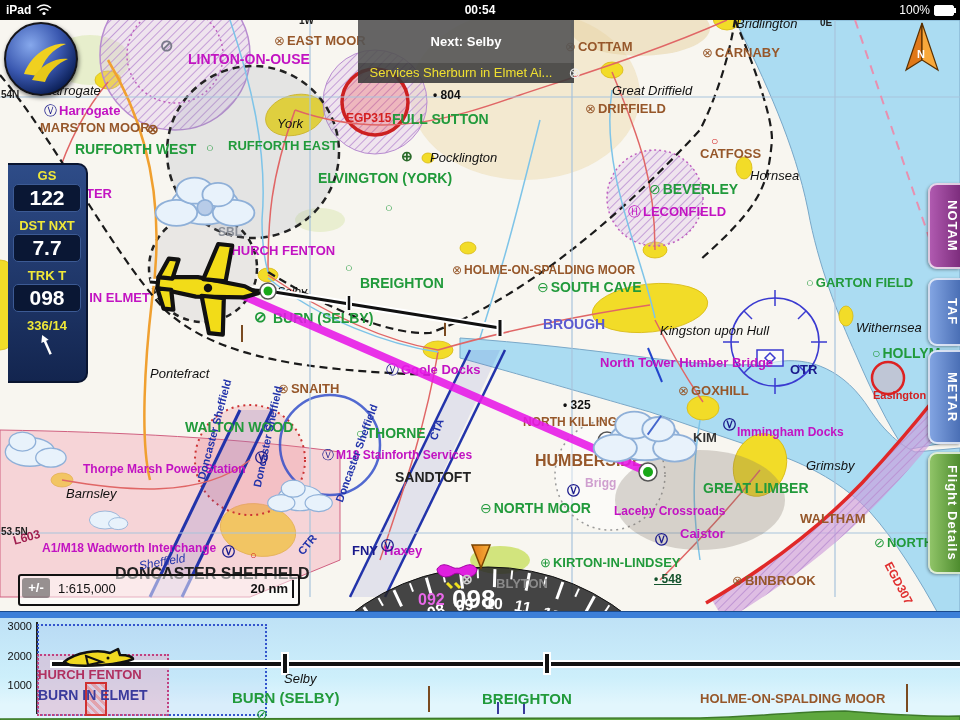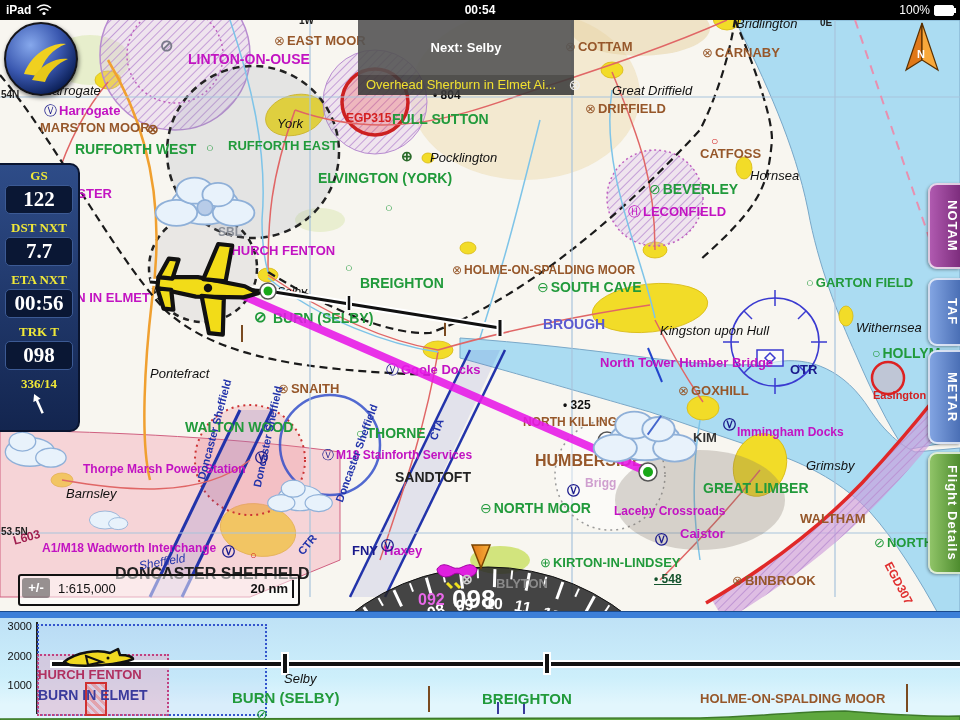--- a/index.html
+++ b/index.html
@@ -16,31 +16,31 @@
   .wifiicon{position:absolute;left:36px;top:4px;}
   
   #map-base,#overlay{position:absolute;left:0;top:20px;width:960px;height:597px;}
   #map-base{z-index:1;} #overlay{z-index:3;pointer-events:none;}
   #map-labels{position:absolute;left:0;top:0;width:960px;height:617px;z-index:2;pointer-events:none;}
   #arc-layer{position:absolute;left:0;top:0;width:960px;height:617px;z-index:4;pointer-events:none;}
   .mlab{position:absolute;white-space:nowrap;font-weight:bold;line-height:1;transform-origin:0 0;}
   .mlab .msym{margin-right:2px;font-weight:normal;}
   
   #notice{position:absolute;left:358px;top:20px;width:216px;z-index:42;text-align:center;}
-  #notice .t1{background:rgba(84,84,84,.9);color:#fff;font-weight:bold;font-size:13px;padding:20px 0;}
+  #notice .t1{background:rgba(84,84,84,.9);color:#fff;font-weight:bold;font-size:13px;padding:14px 0;}
   #notice .t2{background:rgba(58,58,58,.88);color:#f0e030;font-size:13px;padding:2px 14px 3px 4px;position:relative;white-space:nowrap;}
   #notice .x{position:absolute;right:-7px;top:1px;color:#eee;font-size:15px;cursor:pointer;}
   
   #logo{position:absolute;left:4px;top:22px;width:70px;height:70px;border-radius:50%;z-index:43;
     background:radial-gradient(circle at 35% 30%,#86a8ec,#3a58b0 45%,#0c2058 78%);
     border:2px solid #15151a;box-shadow:1px 2px 4px rgba(0,0,0,.5);}
   
-  #inst{position:absolute;left:0;top:163px;width:78px;z-index:41;
+  #inst{position:absolute;left:8px;top:163px;width:78px;z-index:41;
     background:linear-gradient(180deg,#2e4c88,#13254f);
-    border:2px solid #0a1530;border-left:none;border-radius:0 10px 10px 0;padding-bottom:6px;font-family:Liberation Serif, serif;}
+    border:2px solid #0a1530;border-left:none;border-radius:0 10px 10px 0;padding-bottom:16px;}
   .cell{position:relative;padding-top:3px;}
   .cell .lb{color:#f0e838;font-size:13px;font-weight:bold;text-align:center;}
   .cell .vl{color:#fff;font-size:21px;font-weight:bold;text-align:center;background:#0a1734;
     border:1px solid #3c5a94;border-radius:5px;margin:1px 5px 3px;padding:1px 0;}
   .cell .flag{position:absolute;left:2px;top:4px;width:0;height:0;
     border-top:11px solid #2ecc40;border-right:11px solid transparent;}
   
   .tab{position:absolute;right:0;z-index:41;width:30px;color:#fff;font-size:13px;font-weight:bold;
     writing-mode:vertical-rl;text-align:center;letter-spacing:1px;
     border:2px solid rgba(255,255,255,.75);border-right:none;border-radius:9px 0 0 9px;
@@ -418,44 +418,40 @@
     <path d="M3.5,6.5 Q8,3 12.5,6.5" stroke="#fff" stroke-width="1.5" fill="none"></path>
     <circle cx="8" cy="9.5" r="1.6" fill="#fff"></circle>
   </svg>
   <span class="time">00:54</span>
   <span class="batt">100%</span>
   <span class="batticon"></span>
 </div>
 
 <div id="notice">
   <div class="t1">Next: Selby</div>
-  <div class="t2"><span>Overhead Sherburn in Elmet Ai...</span>
+  <div class="t2"><span>Services Sherburn in Elmet Ai...</span>
     <span class="x">⊗</span>
   </div>
 </div>
 
 <div id="logo">
   <svg width="70" height="70" viewBox="0 0 70 70">
     <path d="M18,50 C26,28 48,18 60,20 C47,25 37,35 33,52 Z" fill="#f0d020"></path>
     <path d="M26,56 C34,40 52,33 62,35 C52,39 43,47 39,58 Z" fill="#e8c818"></path>
   </svg>
 </div>
 
 <div id="inst">
       <div class="cell">
         <div class="lb">GS</div>
         <div class="vl">122</div>
       </div>
       <div class="cell">
         <div class="lb">DST NXT</div>
         <div class="vl">7.7</div>
-      </div>
-      <div class="cell">
-        <div class="lb">ETA NXT</div>
-        <div class="vl">00:56</div>
       </div>
       <div class="cell">
         <div class="lb">TRK T</div>
         <div class="vl">098</div>
       </div>
       <div class="cell"><div class="lb">336/14</div><svg width="78" height="28" viewBox="0 0 78 28">
           <g transform="translate(39,13) rotate(156)">
             <line x1="0" y1="-9" x2="0" y2="7" stroke="#fff" stroke-width="2.5"></line>
             <polygon points="-4,5 4,5 0,12" fill="#fff"></polygon>
           </g>

